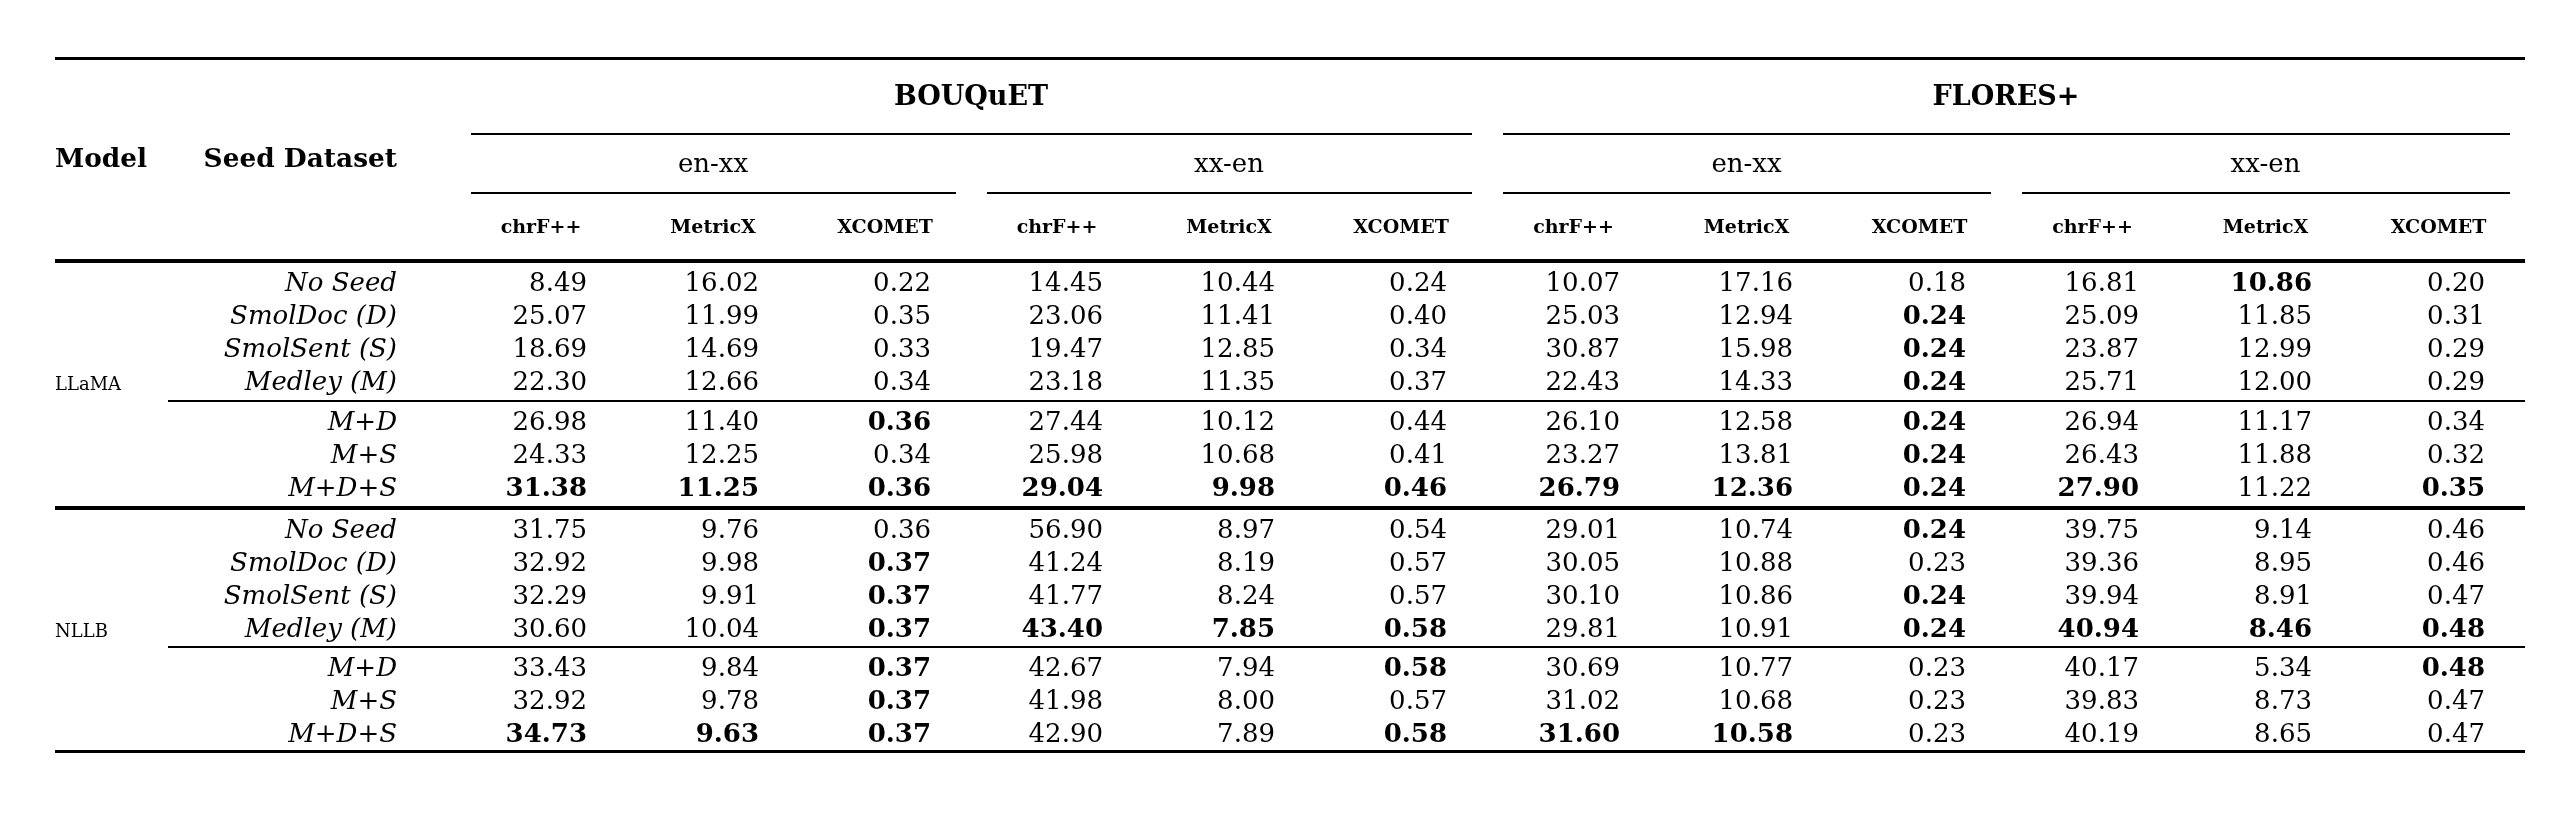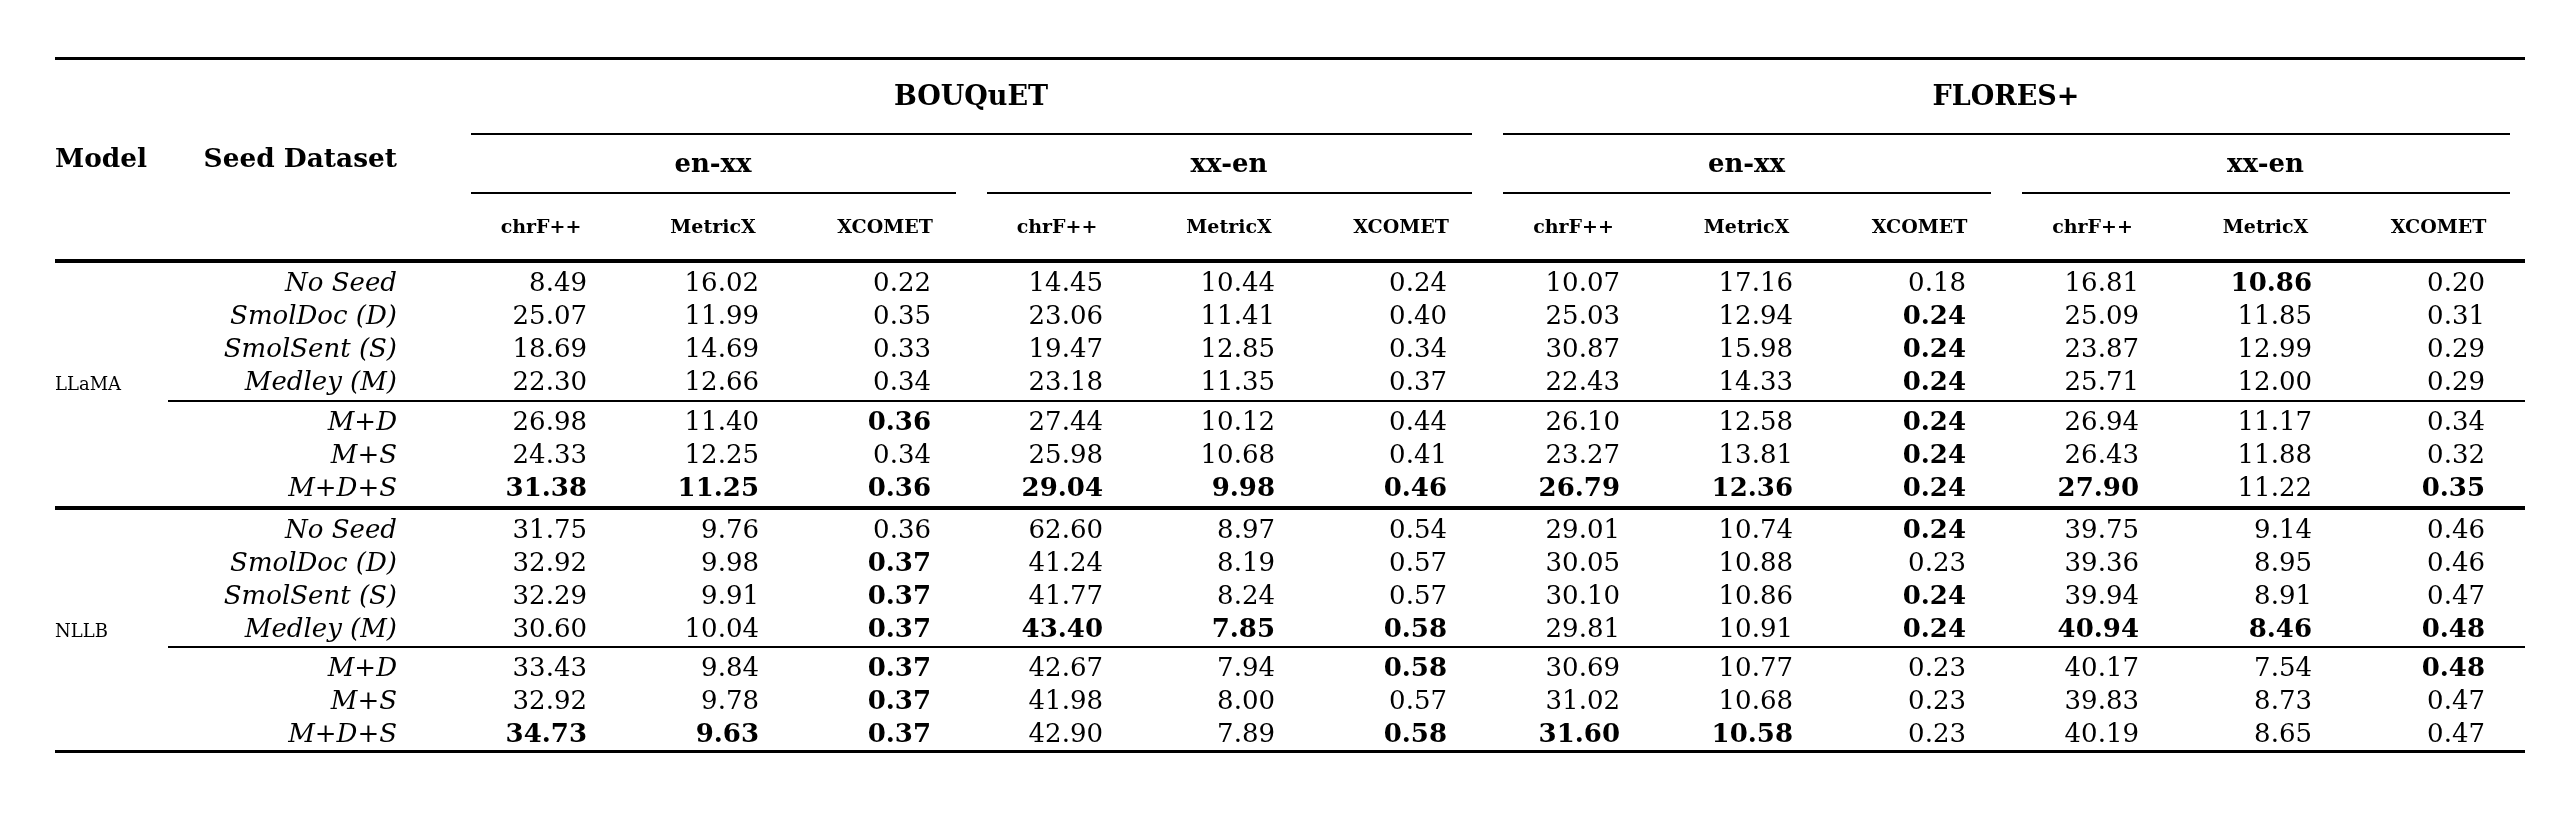--- a/index.html
+++ b/index.html
@@ -10,21 +10,21 @@
   }
   .tablewrap{padding:57px 55px 0 55px;}
   table{
     width:2467px;border-collapse:collapse;table-layout:fixed;
     border-top:3.9px solid #000;border-bottom:3.9px solid #000;
   }
   th,td{padding:0;font-size:26px;font-weight:400;line-height:1;}
   .model-h{text-align:left;vertical-align:middle;font-weight:700;font-size:26.4px;}
   .seed-h{text-align:right;vertical-align:middle;font-weight:700;font-size:26.4px;padding-right:58px;margin-top:8px;}
   .grp{font-weight:700;font-size:27px;height:71px;text-align:center;vertical-align:middle;margin-top:10px;}
-  .dir{font-weight:700;font-size:26px;height:52px;text-align:center;vertical-align:middle;}
+  .dir{font-weight:400;font-size:26px;height:52px;text-align:center;vertical-align:middle;}
   .met{font-weight:700;font-size:19px;height:61px;text-align:center;vertical-align:middle;}
   .rulerow td{height:6.4px;line-height:0;vertical-align:middle;}
   .cmid{height:1.9px;background:#000;margin:0 15.5px;}
   .cmid2{height:1.9px;background:#000;margin:0;}
   .blockrule td{height:9px;line-height:0;vertical-align:middle;}
   .thick{height:3.9px;background:#000;margin:0;}
   .model{text-align:left;vertical-align:middle;font-size:18px;}
   .seed{text-align:right;padding-right:58px;height:33px;vertical-align:middle;white-space:nowrap;font-style:italic;}
   .num{text-align:right;padding-right:40px;height:33px;vertical-align:middle;white-space:nowrap;}
   .b{font-weight:700;}
@@ -221,21 +221,21 @@
           <td colspan="14">
             <div class="thick"></div>
           </td>
         </tr>
         <tr>
           <td class="model" rowspan="8">NLLB</td>
           <td class="seed">No Seed</td>
           <td class="num">31.75</td>
           <td class="num">9.76</td>
           <td class="num">0.36</td>
-          <td class="num">62.60</td>
+          <td class="num">56.90</td>
           <td class="num">8.97</td>
           <td class="num">0.54</td>
           <td class="num">29.01</td>
           <td class="num">10.74</td>
           <td class="num b">0.24</td>
           <td class="num">39.75</td>
           <td class="num">9.14</td>
           <td class="num">0.46</td>
         </tr>
         <tr>
@@ -293,21 +293,21 @@
           <td class="num">33.43</td>
           <td class="num">9.84</td>
           <td class="num b">0.37</td>
           <td class="num">42.67</td>
           <td class="num">7.94</td>
           <td class="num b">0.58</td>
           <td class="num">30.69</td>
           <td class="num">10.77</td>
           <td class="num">0.23</td>
           <td class="num">40.17</td>
-          <td class="num">7.54</td>
+          <td class="num">5.34</td>
           <td class="num b">0.48</td>
         </tr>
         <tr>
           <td class="seed">M+S</td>
           <td class="num">32.92</td>
           <td class="num">9.78</td>
           <td class="num b">0.37</td>
           <td class="num">41.98</td>
           <td class="num">8.00</td>
           <td class="num">0.57</td>

